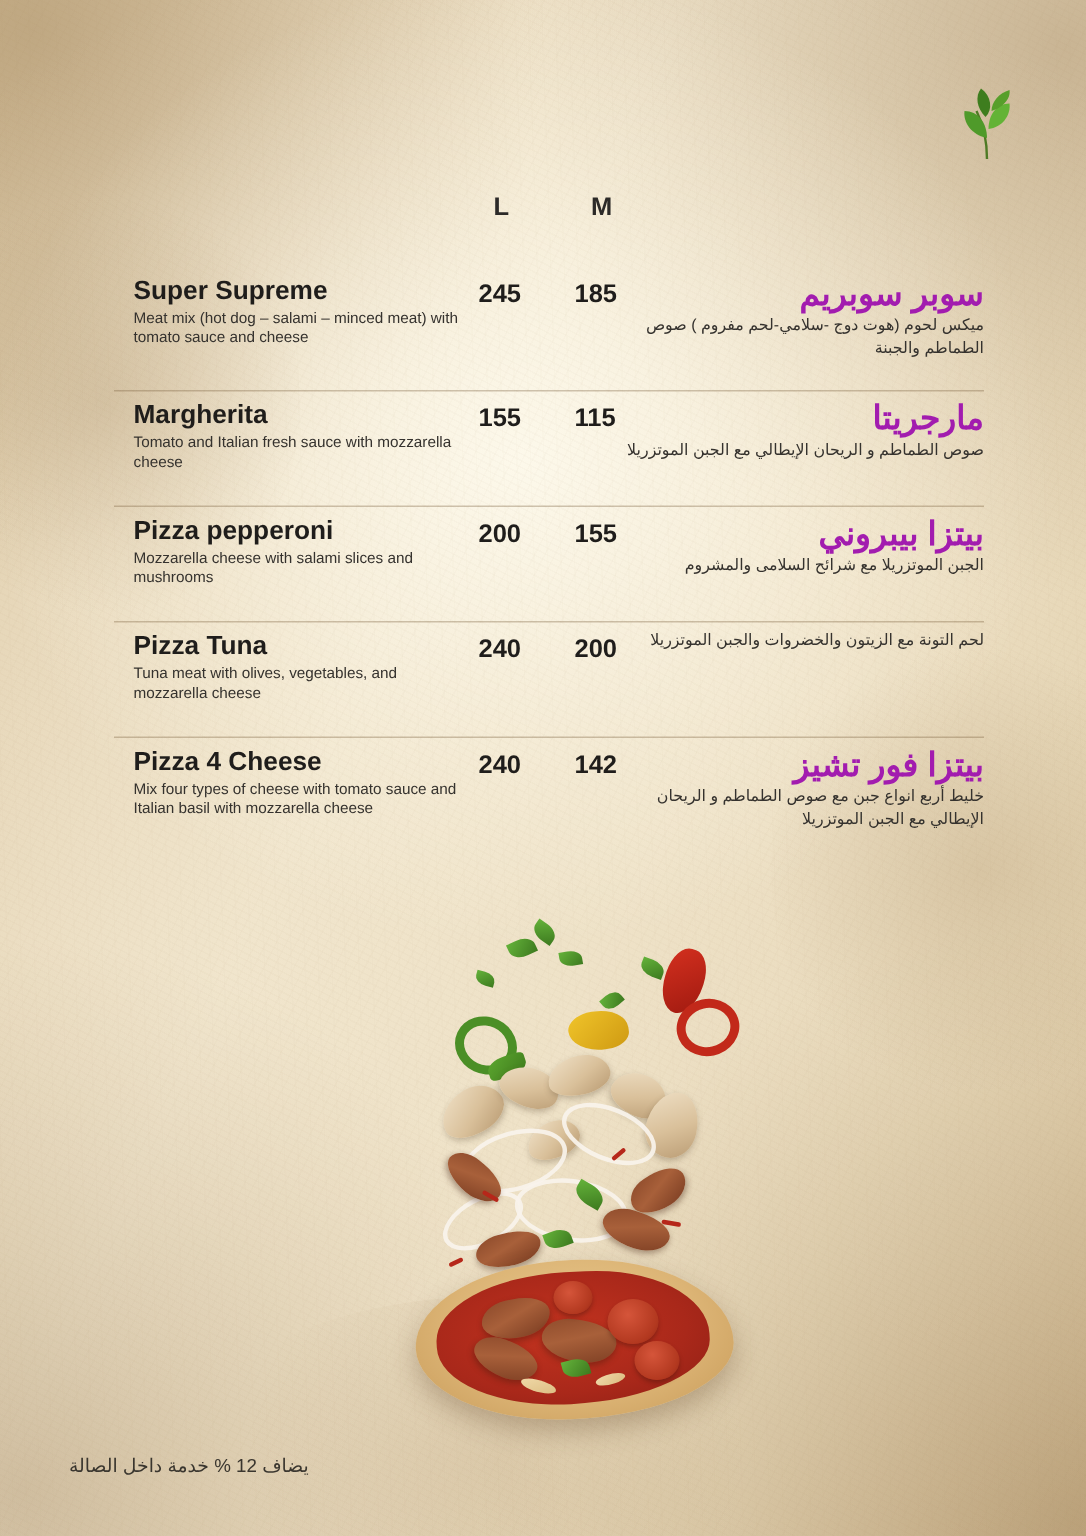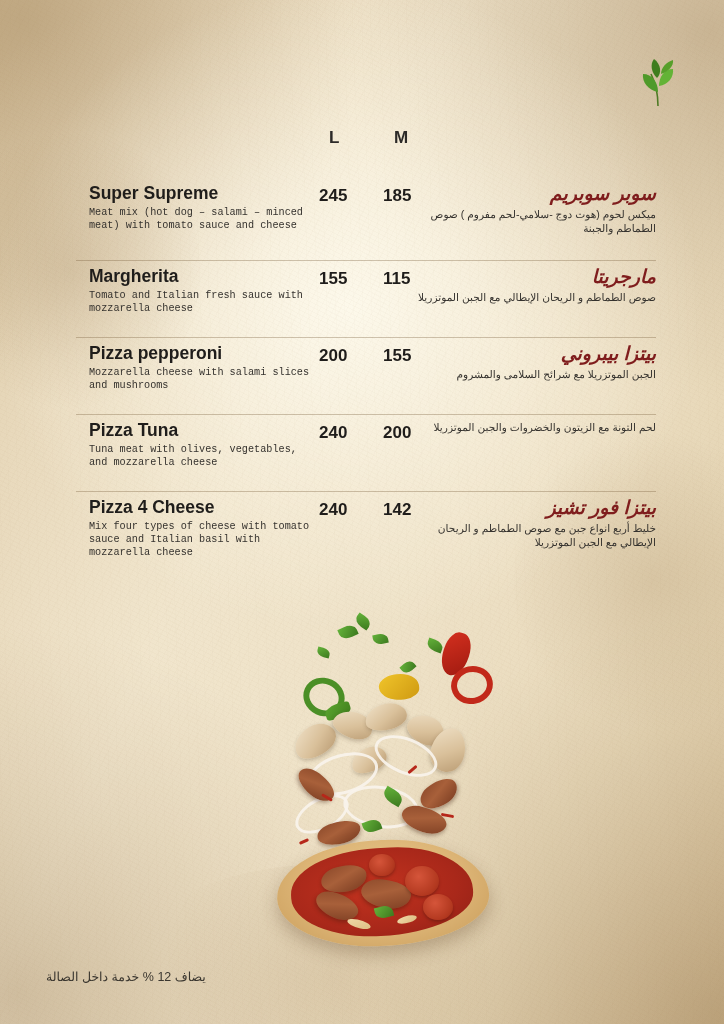--- a/index.html
+++ b/index.html
@@ -97,21 +97,20 @@
     font-weight: bold;
     color: #1f1d1b;
     line-height: 1.1;
     margin-bottom: 3px;
   }
   .en-desc {
     font-size: 10.2px;
     color: #35322e;
     line-height: 1.28;
     max-width: 225px;
-    font-family: Liberation Mono, monospace;
   }
 
   .price {
     position: absolute;
     top: 8px;
     font-size: 17px;
     font-weight: bold;
     color: #1f1d1b;
     width: 48px;
     text-align: left;
@@ -121,26 +120,25 @@
 
   .ar-block {
     position: absolute;
     right: 0;
     top: 5px;
     width: 248px;
     text-align: right;
     direction: rtl;
   }
   .ar-name {
-    font-size: 19px;
+    font-size: 22px;
     font-weight: bold;
-    color: #7f1d1d;
+    color: #a21caf;
     line-height: 1.15;
     margin-bottom: 2px;
-    font-style: italic;
   }
   .ar-desc {
     font-size: 10.6px;
     color: #35322e;
     line-height: 1.35;
   }
 
   
   .pizza-art {
     position: absolute;

